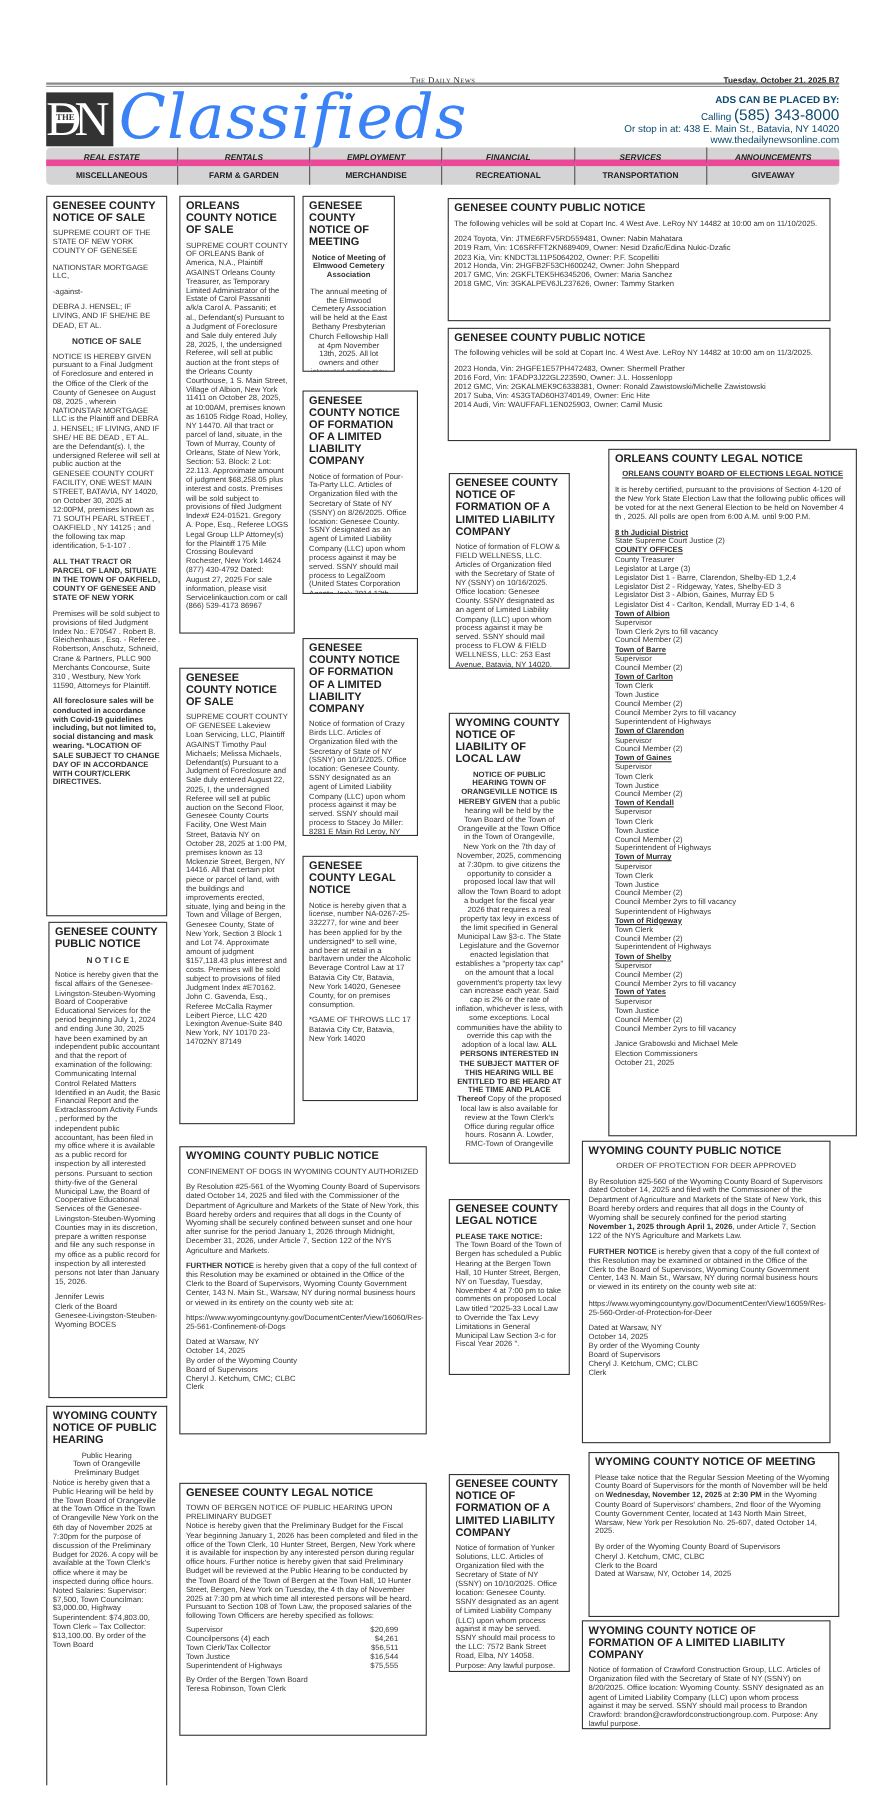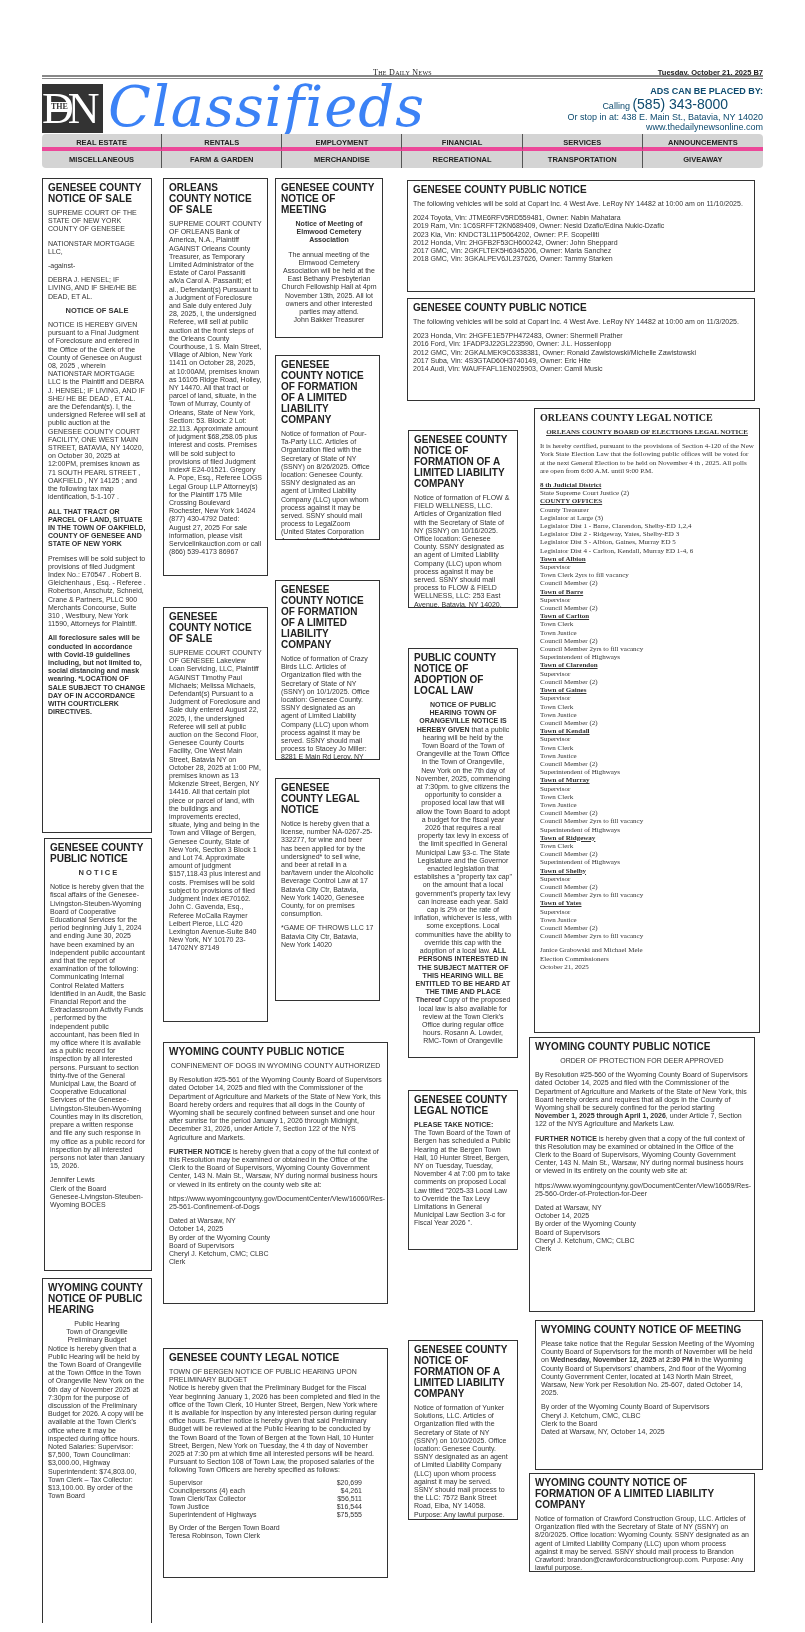--- a/index.html
+++ b/index.html
@@ -7,27 +7,27 @@
   .topline { position: absolute; left: 42px; right: 42px; top: 58px; height: 28px; }
   .paper-name { position: absolute; left: 0; right: 0; top: 10px; text-align: center; font-family: "Liberation Serif", serif; font-size: 8px; letter-spacing: 0.3px; font-variant: small-caps; }
   .dateline { position: absolute; right: 0; top: 10px; font-size: 7.5px; font-weight: bold; }
   .rule { position: absolute; left: 42px; right: 42px; top: 75px; height: 4px; border-top: 2px solid #888; border-bottom: 1px solid #888; }
   .masthead { position: absolute; left: 42px; right: 42px; top: 84px; height: 52px; }
   .logo { position: absolute; left: 0; top: 0; width: 61px; height: 49px; background: #333; color: #fff; font-family: "Liberation Serif", serif; font-size: 44px; line-height: 49px; letter-spacing: -6px; overflow: hidden; }
   .logo .the { position: absolute; left: 8px; top: 18px; font-size: 8px; background:#fff; color:#333; letter-spacing:0; line-height:10px; padding:0 1px; font-weight:bold; }
   .script { position: absolute; left: 66px; top: -10px; font-family: "DejaVu Serif", serif; font-style: italic; font-size: 56px; color: #3b82f6; letter-spacing: 1px; }
   .contact { position: absolute; right: 0; top: 2px; text-align: right; color: #0c4a6e; }
   .contact .ads { font-size: 9px; font-weight: bold; }
-  .contact .call { font-size: 9px; text-align: center; }
+  .contact .call { font-size: 9px; }
   .contact .call b { font-size: 14px; font-weight: normal; }
   .contact .addr, .contact .web { font-size: 9px; }
   .nav { position: absolute; left: 42px; right: 42px; top: 134px; height: 34px; background: #d4d4d4; border-radius: 4px; display: grid; grid-template-columns: repeat(6, 1fr); grid-template-rows: 17px 17px; }
   .nav div { font-size: 7.5px; font-weight: bold; text-align: center; line-height: 17px; border-right: 1px solid #555; }
   .nav div:nth-child(6n) { border-right: none; }
-  .nav div:nth-child(-n+6) { border-bottom: 4px solid #ec4899; }
+  .nav div:nth-child(-n+6) { border-bottom: 6px solid #ec4899; font-style: italic; }
   .box { position: absolute; border: 1px solid #333; padding: 3px 5px; font-size: 7px; line-height: 8.2px; color: #333; background: #fff; overflow: hidden; }
   .box h2 { font-size: 10px; line-height: 11px; text-align: left; font-weight: bold; margin-bottom: 5px; color: #222; }
   .box p { margin-bottom: 6px; }
   .box .c { text-align: center; }
   .box .b { font-weight: bold; }
   .box .u { text-decoration: underline; font-weight: bold; }
   .box .h3 { font-weight: bold; text-align: center; font-size: 7.5px; }
   .line { display: block; }
   .sal { display: flex; justify-content: space-between; padding-right: 20px; }
 </style>
@@ -103,21 +103,21 @@
 <div class="box" style="left:163px; top:178px; width:105px; height:398px;">
   <h2>ORLEANS COUNTY NOTICE OF SALE</h2>
   <p>SUPREME COURT COUNTY OF ORLEANS Bank of America, N.A., Plaintiff AGAINST Orleans County Treasurer, as Temporary Limited Administrator of the Estate of Carol Passaniti a/k/a Carol A. Passaniti; et al., Defendant(s) Pursuant to a Judgment of Foreclosure and Sale duly entered July 28, 2025, I, the undersigned Referee, will sell at public auction at the front steps of the Orleans County Courthouse, 1 S. Main Street, Village of Albion, New York 11411 on October 28, 2025, at 10:00AM, premises known as 16105 Ridge Road, Holley, NY 14470. All that tract or parcel of land, situate, in the Town of Murray, County of Orleans, State of New York, Section: 53. Block: 2 Lot: 22.113. Approximate amount of judgment $68,258.05 plus interest and costs. Premises will be sold subject to provisions of filed Judgment Index# E24-01521. Gregory A. Pope, Esq., Referee LOGS Legal Group LLP Attorney(s) for the Plaintiff 175 Mile Crossing Boulevard Rochester, New York 14624 (877) 430-4792 Dated: August 27, 2025 For sale information, please visit Servicelinkauction.com or call (866) 539-4173 86967</p>
 </div>
 
 <div class="box" style="left:163px; top:607px; width:105px; height:415px;">
   <h2>GENESEE COUNTY NOTICE OF SALE</h2>
   <p>SUPREME COURT COUNTY OF GENESEE Lakeview Loan Servicing, LLC, Plaintiff AGAINST Timothy Paul Michaels; Melissa Michaels, Defendant(s) Pursuant to a Judgment of Foreclosure and Sale duly entered August 22, 2025, I, the undersigned Referee will sell at public auction on the Second Floor, Genesee County Courts Facility, One West Main Street, Batavia NY on October 28, 2025 at 1:00 PM, premises known as 13 Mckenzie Street, Bergen, NY 14416. All that certain plot piece or parcel of land, with the buildings and improvements erected, situate, lying and being in the Town and Village of Bergen, Genesee County, State of New York, Section 3 Block 1 and Lot 74. Approximate amount of judgment $157,118.43 plus interest and costs. Premises will be sold subject to provisions of filed Judgment Index #E70162. John C. Gavenda, Esq., Referee McCalla Raymer Leibert Pierce, LLC 420 Lexington Avenue-Suite 840 New York, NY 10170 23-14702NY 87149</p>
 </div>
 
-<div class="box" style="left:275px; top:178px; width:108px; height:160px;">
+<div class="box" style="left:275px; top:178px; width:84px; height:160px;">
   <h2>GENESEE COUNTY NOTICE OF MEETING</h2>
   <p class="c b">Notice of Meeting of Elmwood Cemetery Association</p>
   <p class="c" style="margin-bottom:0">
       <span class="line">The annual meeting of the Elmwood Cemetery Association will be held at the East Bethany Presbyterian Church Fellowship Hall at 4pm November 13th, 2025. All lot owners and other interested parties may attend.</span>
       <span class="line">John Bakker Treasurer</span>
     </p>
 </div>
 
 <div class="box" style="left:275px; top:355px; width:105px; height:185px;">
   <h2>GENESEE COUNTY NOTICE OF FORMATION OF A LIMITED LIABILITY COMPANY</h2>
@@ -206,35 +206,35 @@
     <span class="line">2014 Audi, Vin: WAUFFAFL1EN025903, Owner: Camil Music</span>
   </p>
 </div>
 
 <div class="box" style="left:408px; top:430px; width:110px; height:178px;">
   <h2>GENESEE COUNTY NOTICE OF FORMATION OF A LIMITED LIABILITY COMPANY</h2>
   <p>Notice of formation of FLOW &amp; FIELD WELLNESS, LLC. Articles of Organization filed with the Secretary of State of NY (SSNY) on 10/16/2025. Office location: Genesee County. SSNY designated as an agent of Limited Liability Company (LLC) upon whom process against it may be served. SSNY should mail process to FLOW &amp; FIELD WELLNESS, LLC: 253 East Avenue, Batavia, NY 14020. Purpose: Any lawful purpose.</p>
 </div>
 
 <div class="box c" style="left:408px; top:648px; width:110px; height:410px;">
-  <h2>PUBLIC COUNTY NOTICE OF ADOPTION OF LOCAL LAW</h2>
+  <h2>WYOMING COUNTY NOTICE OF LIABILITY OF LOCAL LAW</h2>
   <p class="c"><b>NOTICE OF PUBLIC HEARING TOWN OF ORANGEVILLE NOTICE IS HEREBY GIVEN</b><span> that a public hearing will be held by the Town Board of the Town of Orangeville at the Town Office in the Town of Orangeville, New York on the 7th day of November, 2025, commencing at 7:30pm. to give citizens the opportunity to consider a proposed local law that will allow the Town Board to adopt a budget for the fiscal year 2026 that requires a real property tax levy in excess of the limit specified in General Municipal Law §3-c. The State Legislature and the Governor enacted legislation that establishes a "property tax cap" on the amount that a local government's property tax levy can increase each year. Said cap is 2% or the rate of inflation, whichever is less, with some exceptions. Local communities have the ability to override this cap with the adoption of a local law. </span><b>ALL PERSONS INTERESTED IN THE SUBJECT MATTER OF THIS HEARING WILL BE ENTITLED TO BE HEARD AT THE TIME AND PLACE Thereof</b><span> Copy of the proposed local law is also available for review at the Town Clerk's Office during regular office hours. Rosann A. Lowder, RMC-Town of Orangeville</span></p>
 </div>
 
 <div class="box" style="left:408px; top:1090px; width:110px; height:160px;">
   <h2>GENESEE COUNTY LEGAL NOTICE</h2>
   <p><b class="line">PLEASE TAKE NOTICE:</b><span>The Town Board of the Town of Bergen has scheduled a Public Hearing at the Bergen Town Hall, 10 Hunter Street, Bergen, NY on Tuesday, Tuesday, November 4 at 7:00 pm to take comments on proposed Local Law titled "2025-33 Local Law to Override the Tax Levy Limitations in General Municipal Law Section 3-c for Fiscal Year 2026 ".</span></p>
 </div>
 
 <div class="box" style="left:408px; top:1340px; width:110px; height:180px;">
   <h2>GENESEE COUNTY NOTICE OF FORMATION OF A LIMITED LIABILITY COMPANY</h2>
   <p>Notice of formation of Yunker Solutions, LLC. Articles of Organization filed with the Secretary of State of NY (SSNY) on 10/10/2025. Office location: Genesee County. SSNY designated as an agent of Limited Liability Company (LLC) upon whom process against it may be served. SSNY should mail process to the LLC: 7572 Bank Street Road, Elba, NY 14058. Purpose: Any lawful purpose.</p>
 </div>
 
-<div class="box" style="left:534px; top:408px; width:226px; height:625px;font-family:Liberation Serif, serif;">
+<div class="box" style="left:553px; top:408px; width:226px; height:625px;">
   <h2>ORLEANS COUNTY LEGAL NOTICE</h2>
   <p class="c u">ORLEANS COUNTY BOARD OF ELECTIONS LEGAL NOTICE</p>
   <p>It is hereby certified, pursuant to the provisions of Section 4-120 of the New York State Election Law that the following public offices will be voted for at the next General Election to be held on November 4 th , 2025. All polls are open from 6:00 A.M. until 9:00 P.M.</p>
   <div id="elections-list" style="margin-bottom:6px">
       <span class="line u">8 th Judicial District</span>
       <span class="line">State Supreme Court Justice (2)</span>
       <span class="line u">COUNTY OFFICES</span>
       <span class="line">County Treasurer</span>
       <span class="line">Legislator at Large (3)</span>
       <span class="line">Legislator Dist 1 - Barre, Clarendon, Shelby-ED 1,2,4</span>

